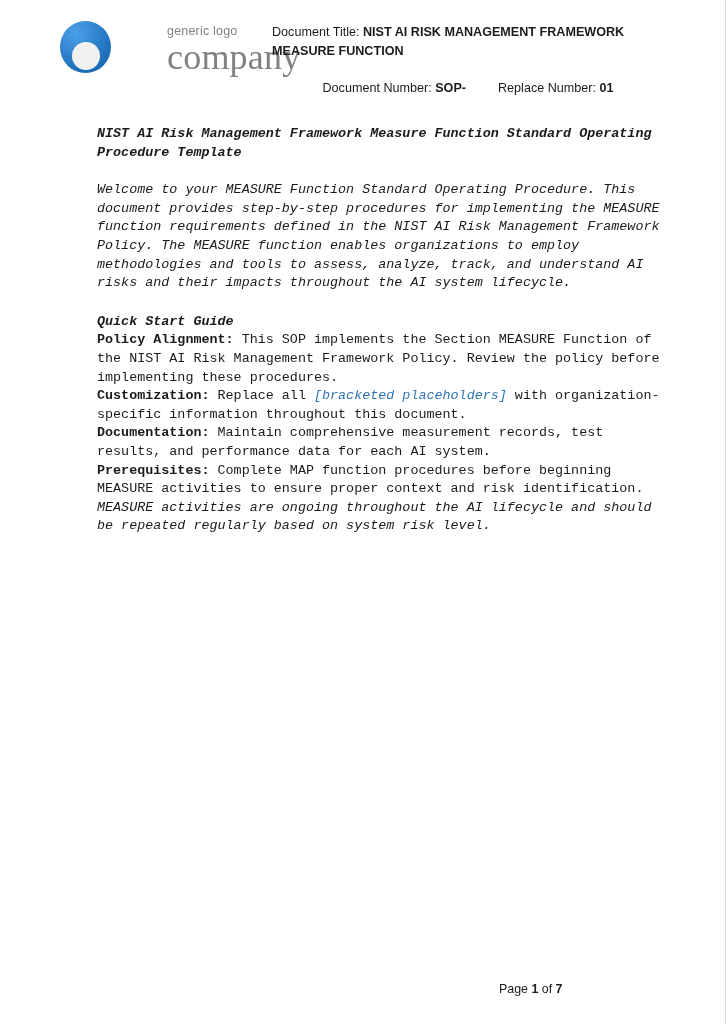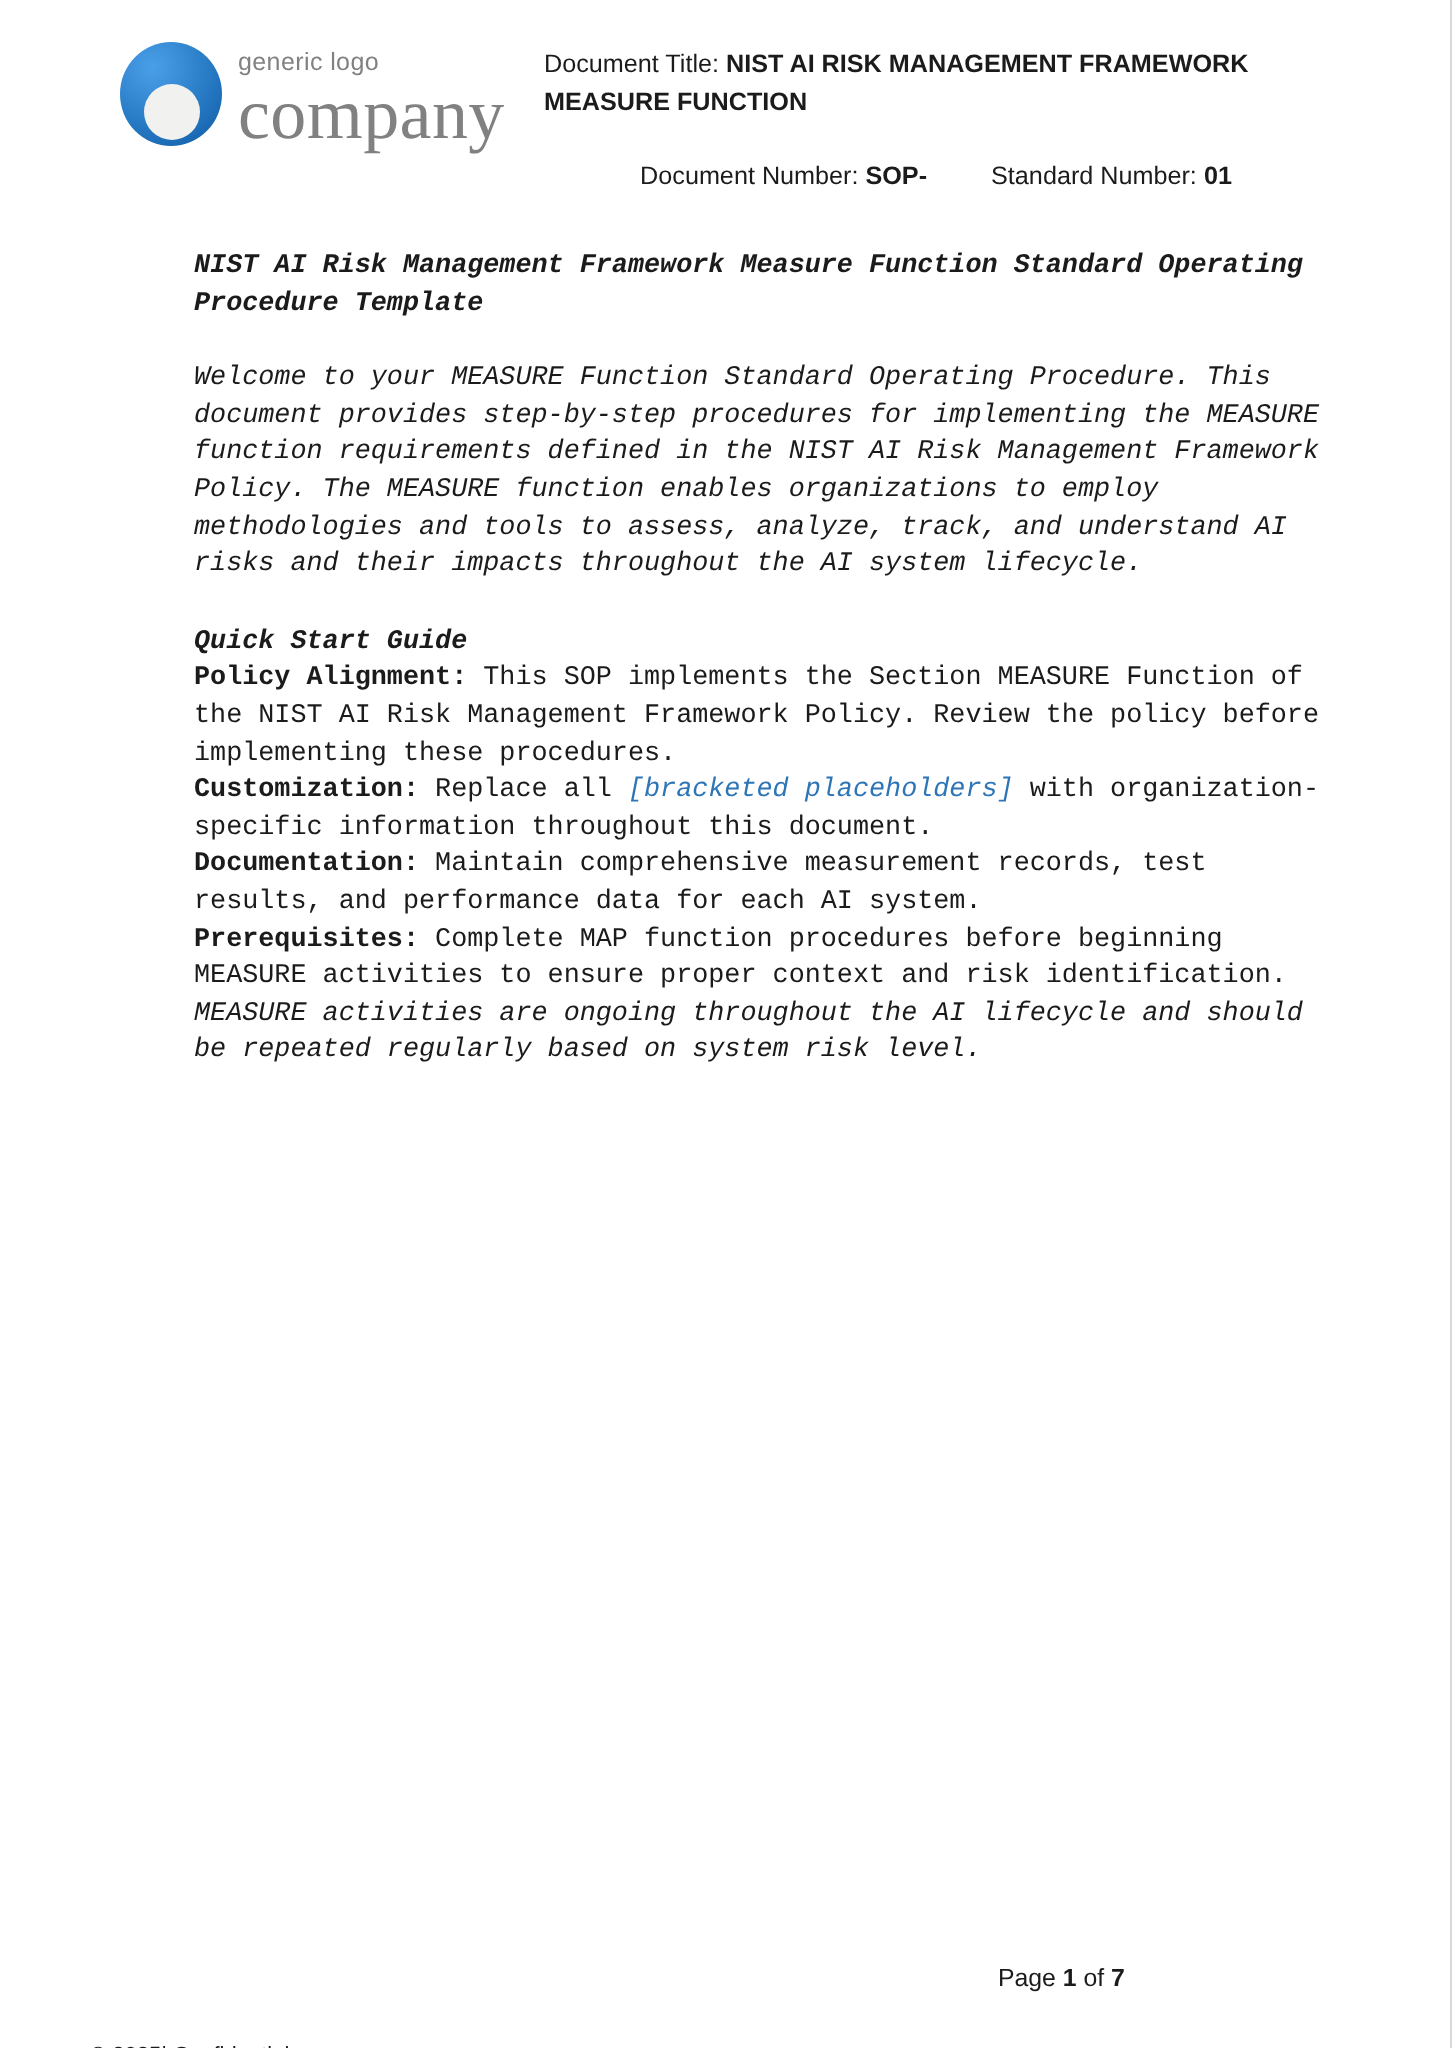--- a/index.html
+++ b/index.html
@@ -24,20 +24,21 @@
   .header {
     display: flex;
     align-items: flex-start;
     padding-top: 14px;
   }
   .logo {
     margin-left: 60px;
     width: 212px;
     display: flex;
     align-items: flex-start;
+    gap: 48px;
   }
   .logo-mark {
     position: relative;
     width: 52px;
     height: 53px;
     flex: 0 0 auto;
     margin-top: 7px;
   }
   .logo-circle-blue {
     position: absolute;
@@ -152,21 +153,21 @@
       <div class="logo-text">
         <div class="logo-tagline">generic logo</div>
         <div class="logo-name">company</div>
       </div>
     </div>
 
     <div class="title-block">
       <div class="doc-title"><span>Document Title: </span><b>NIST AI RISK MANAGEMENT FRAMEWORK MEASURE FUNCTION</b></div>
       <div class="doc-meta">
         <div><span>Document Number: </span><b>SOP-</b></div>
-        <div><span>Standard Number: </span><b>01</b></div>
+        <div><span>Replace Number: </span><b>01</b></div>
       </div>
     </div>
   </header>
 
   <main class="body-content">
     <h1 class="doc-heading">NIST AI Risk Management Framework Measure Function Standard Operating Procedure Template</h1>
 
     <p class="intro">Welcome to your MEASURE Function Standard Operating Procedure. This document provides step-by-step procedures for implementing the MEASURE function requirements defined in the NIST AI Risk Management Framework Policy. The MEASURE function enables organizations to employ methodologies and tools to assess, analyze, track, and understand AI risks and their impacts throughout the AI system lifecycle.</p>
 
     <h2 class="qs-title">Quick Start Guide</h2>

